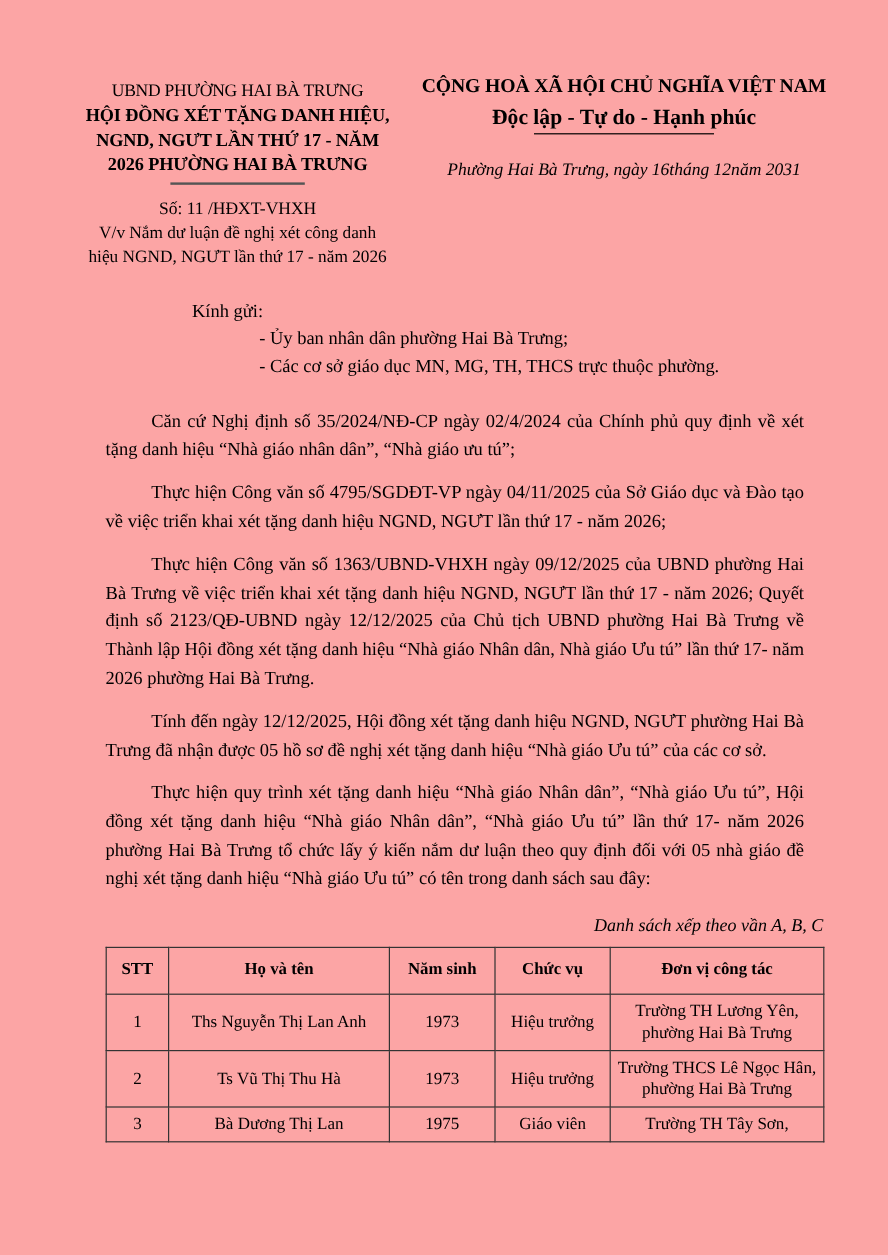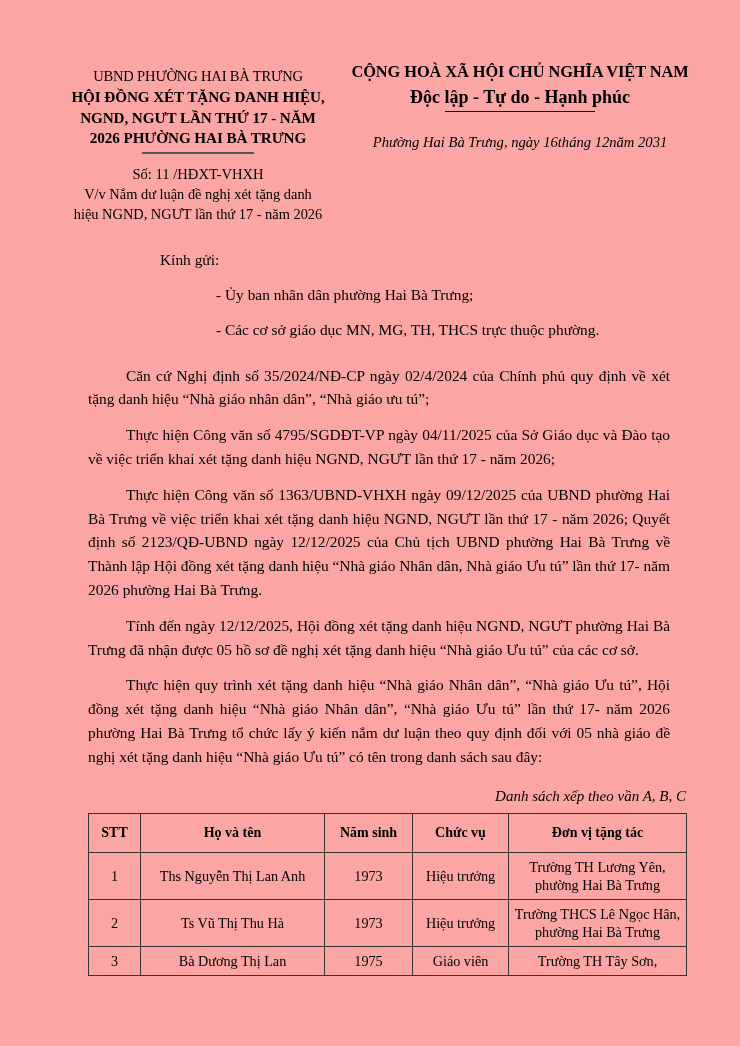--- a/index.html
+++ b/index.html
@@ -109,21 +109,20 @@
     margin-top: 24px;
   }
   .kinh-gui {
     font-size: 15.4px;
     margin-left: 72px;
     line-height: 1.5;
   }
   .recipient {
     font-size: 15.4px;
     margin-left: 128px;
-    margin-top: 12px;
     line-height: 1.5;
   }
   p.para {
     font-size: 15.4px;
     line-height: 1.545;
     text-align: justify;
     text-justify: inter-word;
     margin: 12px 0 0 0;
     text-indent: 38px;
   }
@@ -184,21 +183,21 @@
 
   <div class="header">
 
     <div class="header-left">
       <div class="org-line">UBND PHƯỜNG HAI BÀ TRƯNG</div>
       <div class="org-title">HỘI ĐỒNG XÉT TẶNG DANH HIỆU,</div>
       <div class="org-title">NGND, NGƯT LẦN THỨ 17 - NĂM</div>
       <div class="org-title">2026 PHƯỜNG HAI BÀ TRƯNG</div>
       <div class="rule-short"></div>
       <div class="so-line">Số: 11 /HĐXT-VHXH</div>
-      <div class="vv-line">V/v Nắm dư luận đề nghị xét tặng danh</div>
+      <div class="vv-line">V/v Nắm dư luận đề nghị xét công danh</div>
       <div class="vv-line">hiệu NGND, NGƯT lần thứ 17 - năm 2026</div>
     </div>
 
     <div class="header-right">
       <div class="nation">CỘNG HOÀ XÃ HỘI CHỦ NGHĨA VIỆT NAM</div>
       <div class="motto">Độc lập - Tự do - Hạnh phúc</div>
       <div class="rule-short under-doclap"></div>
       <div class="dateline">Phường Hai Bà Trưng, ngày 16tháng 12năm 2031</div>
     </div>
 
@@ -228,21 +227,21 @@
           <col class="c-year">
           <col class="c-role">
           <col class="c-unit">
       </colgroup>
       <thead>
         <tr>
           <th>STT</th>
           <th>Họ và tên</th>
           <th>Năm sinh</th>
           <th>Chức vụ</th>
-          <th>Đơn vị tặng tác</th>
+          <th>Đơn vị công tác</th>
         </tr>
       </thead>
       <tbody>
         <tr>
           <td>1</td>
           <td class="name-cell">Ths Nguyễn Thị Lan Anh</td>
           <td>1973</td>
           <td class="role-cell">Hiệu trưởng</td>
           <td class="unit-cell">Trường TH Lương Yên, phường Hai Bà Trưng</td>
         </tr>

